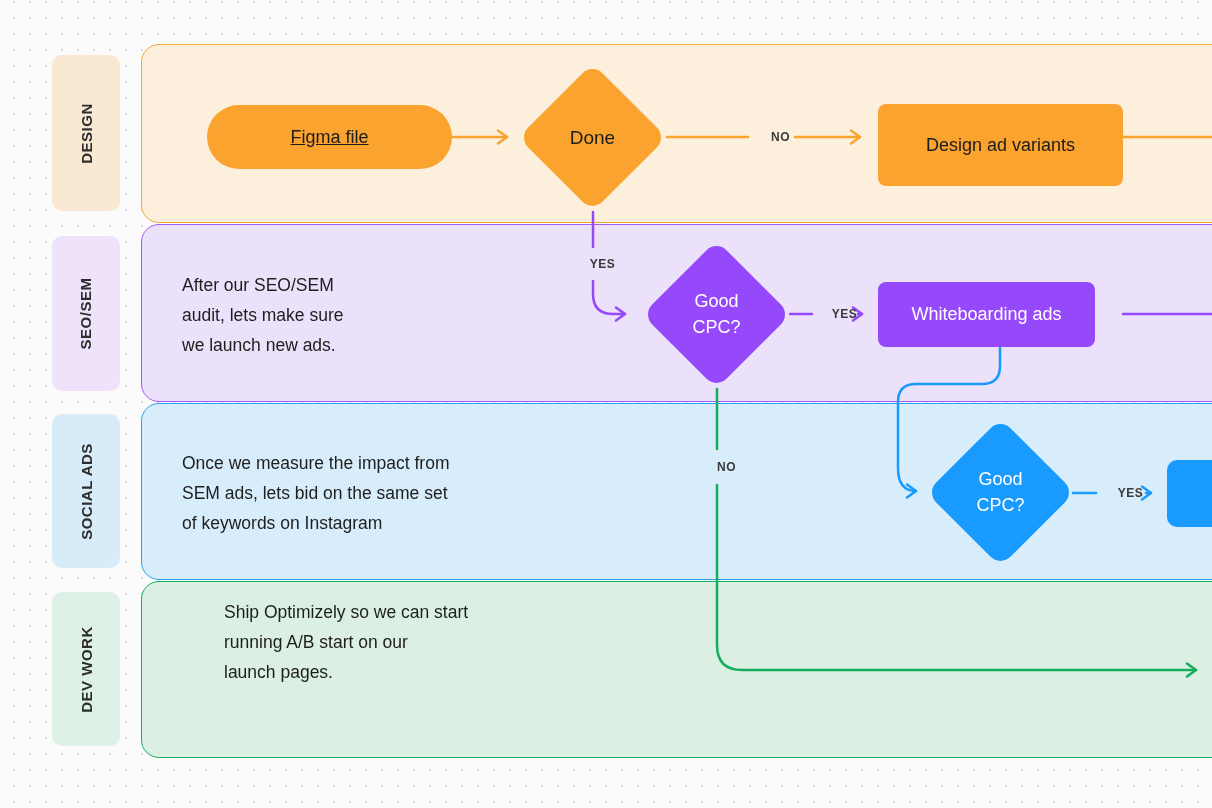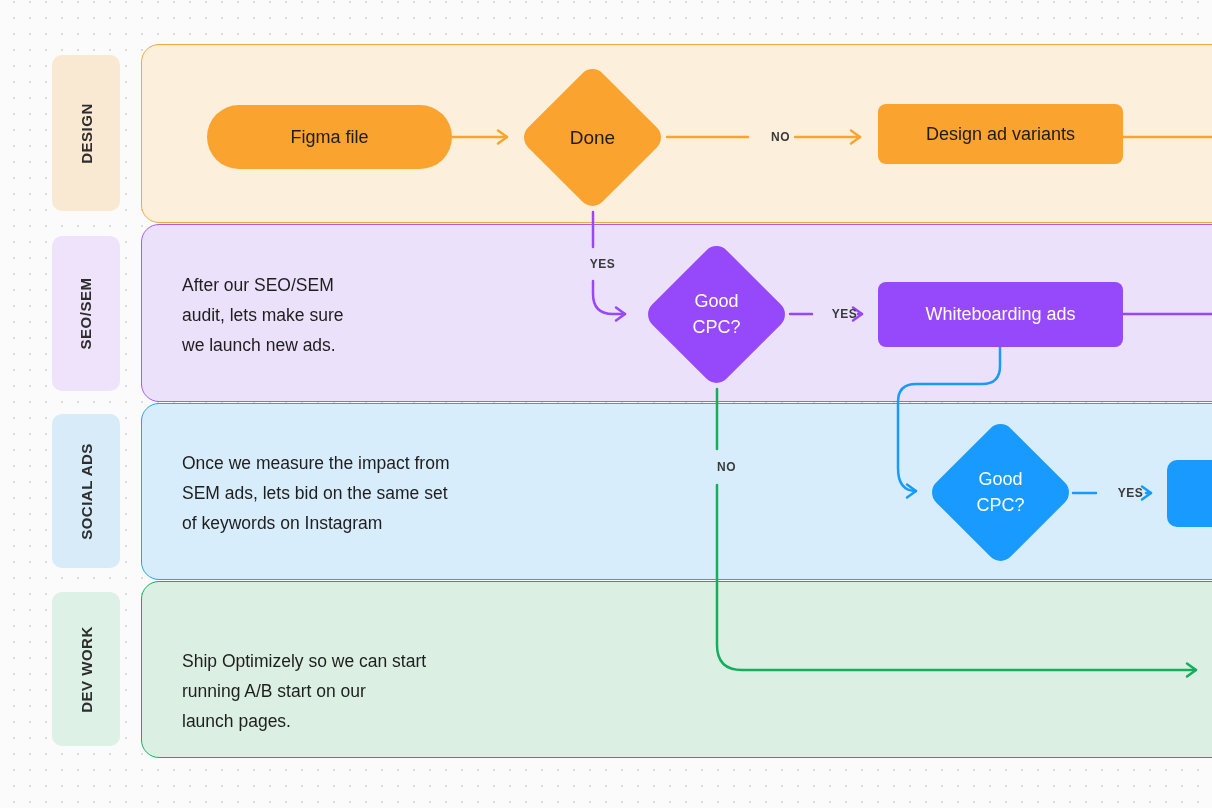--- a/index.html
+++ b/index.html
@@ -17,24 +17,24 @@
   .lane-dev{top:581px;height:177px;background:#DBF0E3;border-color:#14AE5C;}
   .tab{position:absolute;left:52px;width:68px;border-radius:10px;display:flex;align-items:center;justify-content:center;}
   .tab-design{top:55px;height:156px;background:#F9E9D2;}
   .tab-seo{top:236px;height:155px;background:#EEE3FA;}
   .tab-social{top:414px;height:154px;background:#D7EBF9;}
   .tab-dev{top:592px;height:154px;background:#DDF1E6;}
   .tab span{transform:rotate(-90deg);white-space:nowrap;font-weight:700;font-size:15px;letter-spacing:.5px;color:#2D2D2D;}
   .note{position:absolute;left:182px;font-size:17.5px;line-height:30px;color:#1E1E1E;}
   .note-seo{top:270px;}
   .note-social{top:448px;}
-  .note-dev{top:646px;}
+  .note-dev{top:597px;margin-left:42px;}
   svg.edges{position:absolute;left:0;top:0;}
   .node{position:absolute;display:flex;align-items:center;justify-content:center;font-size:18px;color:#1D1D1D;box-sizing:border-box;}
-  .pill{border-radius:32px;}
+  .pill{border-radius:32px;text-decoration:underline;}
   .rect{border-radius:8px;}
   .orange{background:#FAA32F;}
   .purple{background:#9648FB;color:#FFFFFF;}
   .blue{background:#189AFE;color:#FFFFFF;}
   .diamond{transform:rotate(45deg);border-radius:14px;width:105px;height:105px;}
   .diamond .dlabel{transform:rotate(-45deg);text-align:center;line-height:1.45;}
   .edge-label{position:absolute;transform:translate(-50%,-50%);font-size:12px;font-weight:700;color:#3A3A3A;letter-spacing:.5px;padding-left:19px;}
 </style>
 </head>
 <body>
@@ -116,32 +116,32 @@
   </svg>
 
   <div class="node pill orange" style="left:207px;top:105px;width:245px;height:64px;">
     <span>Figma file</span>
   </div>
 
   <div class="node diamond orange" style="left:540px;top:85px;">
     <div class="dlabel" style="font-size:19px;">Done</div>
   </div>
 
-  <div class="node rect orange" style="left:878px;top:104px;width:245px;height:60px;">
+  <div class="node rect orange" style="left:878px;top:104px;width:245px;height:82px;">
     <span>Design ad variants</span>
   </div>
 
   <div class="node diamond purple" style="left:664px;top:262px;">
     <div class="dlabel">
       <div>Good</div>
       <div>CPC?</div>
     </div>
   </div>
 
-  <div class="node rect purple" style="left:878px;top:282px;width:245px;height:65px;">
+  <div class="node rect purple" style="left:878px;top:282px;width:217px;height:65px;">
     <span>Whiteboarding ads</span>
   </div>
 
   <div class="node diamond blue" style="left:948px;top:440px;">
     <div class="dlabel">
       <div>Good</div>
       <div>CPC?</div>
     </div>
   </div>
 

